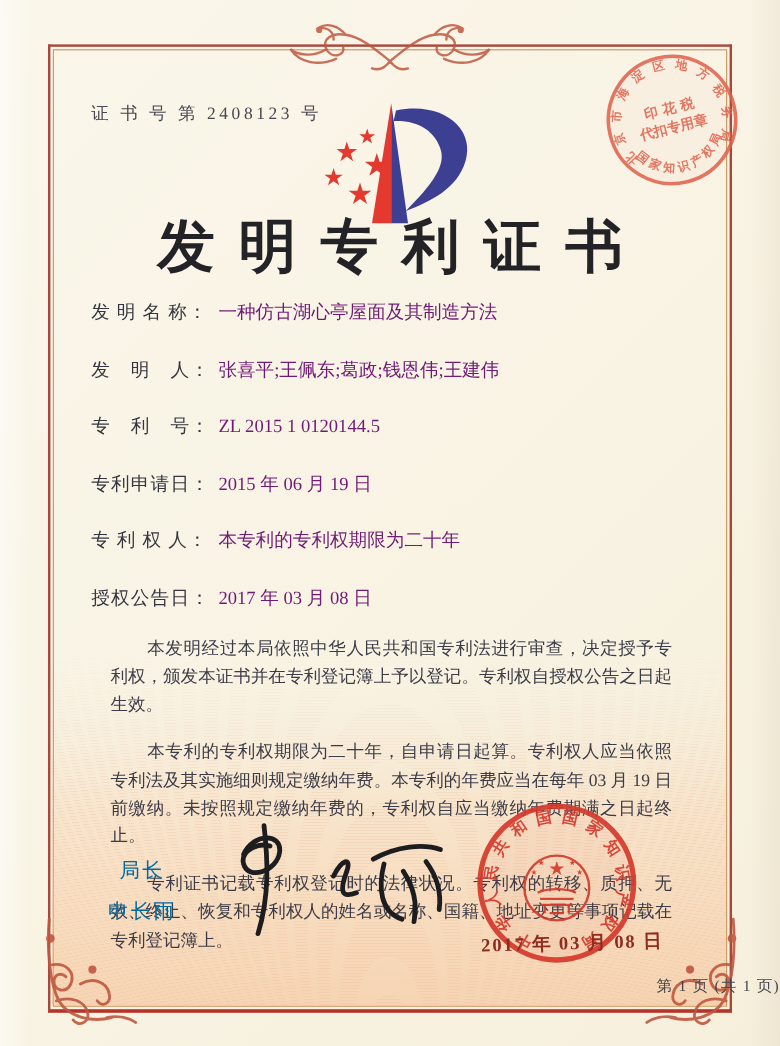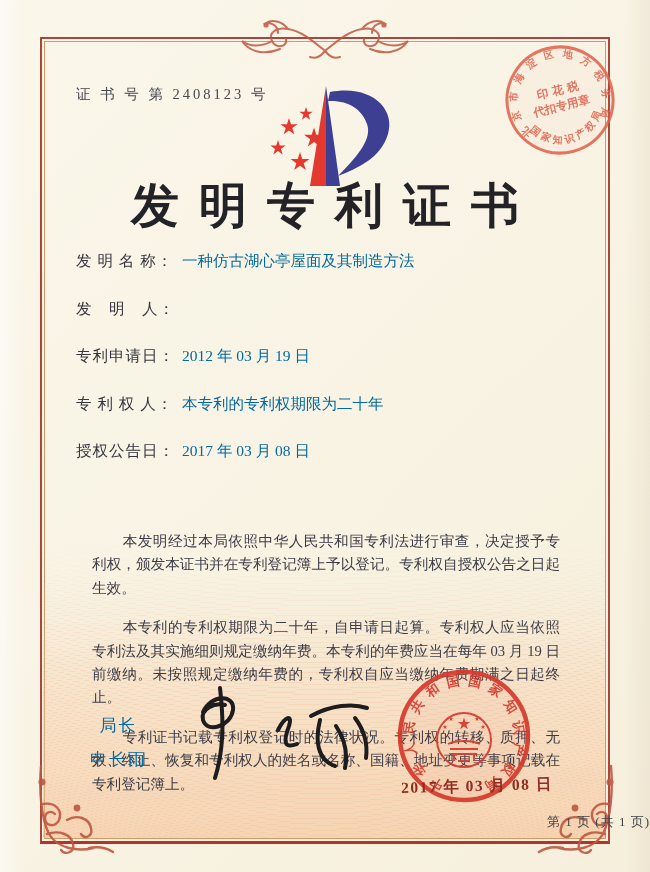--- a/index.html
+++ b/index.html
@@ -22,21 +22,21 @@
       repeating-radial-gradient(120% 70% at 50% 130%,rgba(219,118,88,.14) 0 1.6px,rgba(0,0,0,0) 1.6px 8px);
     -webkit-mask:linear-gradient(to bottom,transparent,#000 45%);
     mask:linear-gradient(to bottom,transparent,#000 45%);}
   
   .cert-no{position:absolute;left:76px;top:85px;font-size:14.5px;letter-spacing:3px;color:#474750;}
   .title{position:absolute;left:0;top:174px;width:100%;text-align:center;
     font-size:48px;font-weight:600;letter-spacing:20px;text-indent:20px;color:#232327;}
   .fields{position:absolute;left:76px;top:250px;width:486px;display:flex;flex-direction:column;gap:26.5px;}
   .field-row{display:flex;font-size:15.5px;line-height:21px;color:#35353f;}
   .field-label{flex:0 0 106px;letter-spacing:1px;white-space:nowrap;}
-  .field-value{color:#0369a1;}
+  .field-value{color:#701a75;}
   .paragraphs{position:absolute;left:76px;top:514px;width:500px;
     font-size:14.6px;line-height:23.4px;color:#3c3c48;text-align:justify;}
   .paragraphs p{margin:16px;text-indent:2.1em;}
   .signer{position:absolute;left:90px;top:714px;font-size:17px;color:#0369a1;
     font-family:"Liberation Sans","DejaVu Sans",sans-serif;text-align:center;}
   .signer div{margin-bottom:11px;letter-spacing:2px;}
   .footer{position:absolute;left:0;top:813px;width:100%;text-align:right;
     font-size:13px;color:#44444c;letter-spacing:1px;}
   .seal-date{position:absolute;left:401px;top:776px;font-size:15.5px;color:#8f2c21;
     letter-spacing:1.5px;transform:rotate(-1.5deg);font-weight:600;}
@@ -150,24 +150,29 @@
 
 <div class="title">发明专利证书</div>
 
 <div class="fields">
   <div class="field-row">
     <span class="field-label">发 明 名 称：</span>
     <span class="field-value">一种仿古湖心亭屋面及其制造方法</span>
   </div>
   <div class="field-row">
     <span class="field-label">发　明　人：</span>
+    <span class="field-value">张喜平;王佩东;葛政;钱恩伟;王建伟</span>
+  </div>
+  <div class="field-row">
+    <span class="field-label">专　利　号：</span>
+    <span class="field-value">ZL 2015 1 0120144.5</span>
   </div>
   <div class="field-row">
     <span class="field-label">专利申请日：</span>
-    <span class="field-value">2012 年 03 月 19 日</span>
+    <span class="field-value">2015 年 06 月 19 日</span>
   </div>
   <div class="field-row">
     <span class="field-label">专 利 权 人：</span>
     <span class="field-value">本专利的专利权期限为二十年</span>
   </div>
   <div class="field-row">
     <span class="field-label">授权公告日：</span>
     <span class="field-value">2017 年 03 月 08 日</span>
   </div>
 </div>

